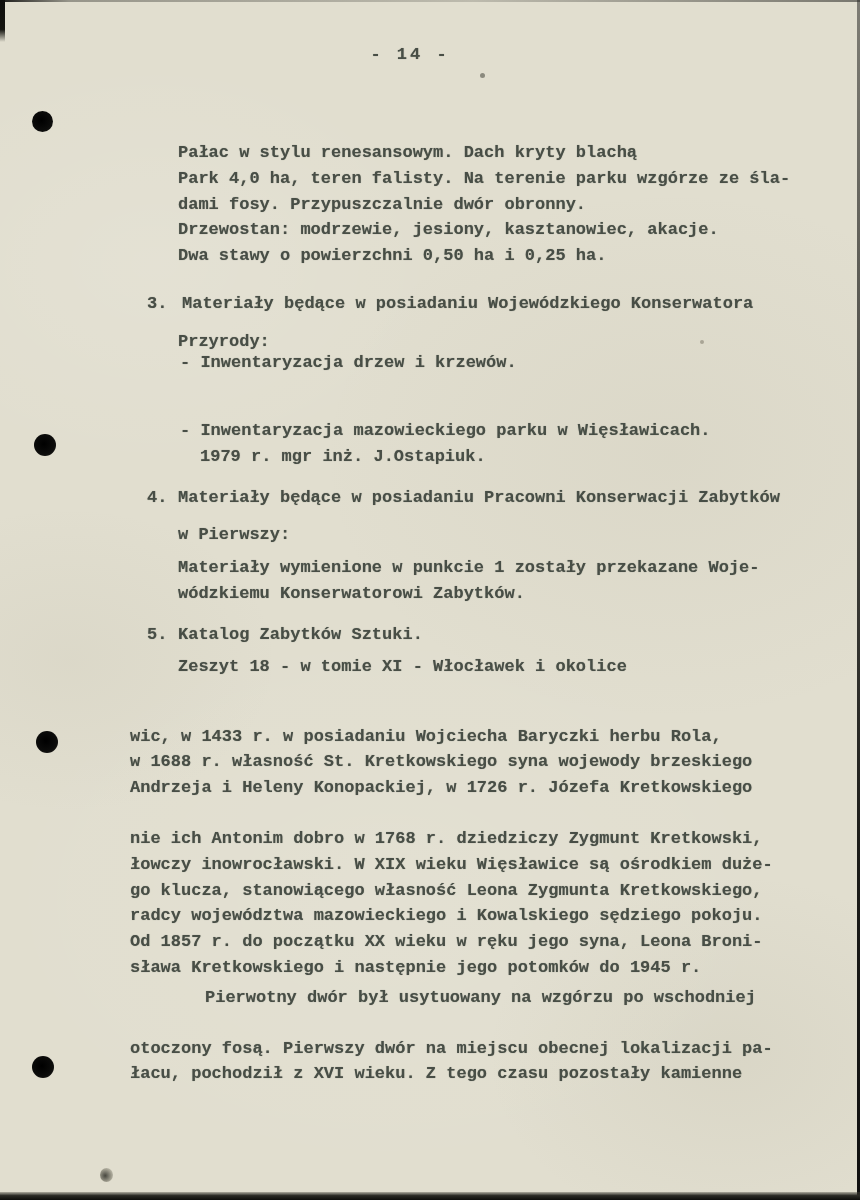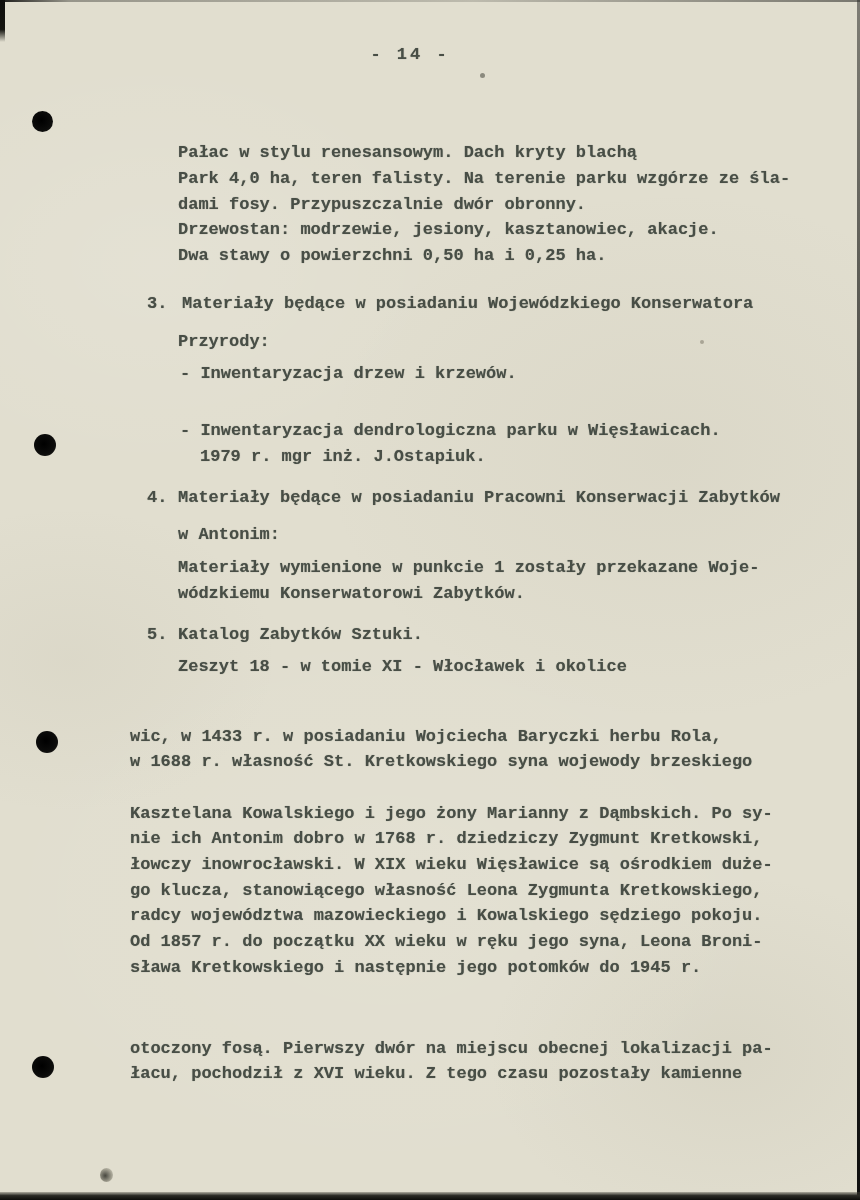--- a/index.html
+++ b/index.html
@@ -53,44 +53,45 @@
 
   <div class="tl" style="left:178px;top:142px">Pałac w stylu renesansowym. Dach kryty blachą</div>
   <div class="tl" style="left:178px;top:168px">Park 4,0 ha, teren falisty. Na terenie parku wzgórze ze śla-</div>
   <div class="tl" style="left:178px;top:194px">dami fosy. Przypuszczalnie dwór obronny.</div>
   <div class="tl" style="left:178px;top:219px">Drzewostan: modrzewie, jesiony, kasztanowiec, akacje.</div>
   <div class="tl" style="left:178px;top:245px">Dwa stawy o powierzchni 0,50 ha i 0,25 ha.</div>
 
   <div class="tl" style="left:147px;top:293px">3.</div>
   <div class="tl" style="left:182px;top:293px">Materiały będące w posiadaniu Wojewódzkiego Konserwatora</div>
   <div class="tl" style="left:178px;top:331px">Przyrody:</div>
-  <div class="tl" style="left:180px;top:363px">- Inwentaryzacja drzew i krzewów.</div>
-  <div class="tl" style="left:180px;top:420px">- Inwentaryzacja dendrologiczna parku w Więsławicach.</div>
+  <div class="tl" style="left:180px;top:352px">- Inwentaryzacja drzew i krzewów.</div>
+  <div class="tl" style="left:180px;top:420px">- Inwentaryzacja mazowieckiego parku w Więsławicach.</div>
   <div class="tl" style="left:200px;top:446px">1979 r. mgr inż. J.Ostapiuk.</div>
 
   <div class="tl" style="left:147px;top:487px">4.</div>
   <div class="tl" style="left:178px;top:487px">Materiały będące w posiadaniu Pracowni Konserwacji Zabytków</div>
-  <div class="tl" style="left:178px;top:524px">w Antonim:</div>
+  <div class="tl" style="left:178px;top:524px">w Pierwszy:</div>
   <div class="tl" style="left:178px;top:557px">Materiały wymienione w punkcie 1 zostały przekazane Woje-</div>
   <div class="tl" style="left:178px;top:583px">wódzkiemu Konserwatorowi Zabytków.</div>
 
   <div class="tl" style="left:147px;top:624px">5.</div>
   <div class="tl" style="left:178px;top:624px">Katalog Zabytków Sztuki.</div>
   <div class="tl" style="left:178px;top:656px">Zeszyt 18 - w tomie XI - Włocławek i okolice</div>
 
   <div class="tl" style="left:130px;top:726px">wic, w 1433 r. w posiadaniu Wojciecha Baryczki herbu Rola,</div>
   <div class="tl" style="left:130px;top:751px">w 1688 r. własność St. Kretkowskiego syna wojewody brzeskiego</div>
-  <div class="tl" style="left:130px;top:803px">Kasztelana Kowalskiego i jego żony Marianny z Dąmbskich. Po sy-</div>
+  <div class="tl" style="left:130px;top:777px">Andrzeja i Heleny Konopackiej, w 1726 r. Józefa Kretkowskiego</div>
   <div class="tl" style="left:130px;top:828px">nie ich Antonim dobro w 1768 r. dziedziczy Zygmunt Kretkowski,</div>
   <div class="tl" style="left:130px;top:854px">łowczy inowrocławski. W XIX wieku Więsławice są ośrodkiem duże-</div>
   <div class="tl" style="left:130px;top:880px">go klucza, stanowiącego własność Leona Zygmunta Kretkowskiego,</div>
   <div class="tl" style="left:130px;top:905px">radcy województwa mazowieckiego i Kowalskiego sędziego pokoju.</div>
   <div class="tl" style="left:130px;top:931px">Od 1857 r. do początku XX wieku w ręku jego syna, Leona Broni-</div>
   <div class="tl" style="left:130px;top:957px">sława Kretkowskiego i następnie jego potomków do 1945 r.</div>
 
+  <div class="tl" style="left:205px;top:987px">Pierwotny dwór był usytuowany na wzgórzu po wschodniej</div>
   <div class="tl" style="left:130px;top:1038px">otoczony fosą. Pierwszy dwór na miejscu obecnej lokalizacji pa-</div>
   <div class="tl" style="left:130px;top:1063px">łacu, pochodził z XVI wieku. Z tego czasu pozostały kamienne</div>
 
   <div class="hole" style="left:32px;top:111px"></div>
   <div class="hole" style="left:34px;top:434px;width:22px;height:22px"></div>
   <div class="hole" style="left:36px;top:731px;width:22px;height:22px"></div>
   <div class="hole" style="left:32px;top:1056px;width:22px;height:22px"></div>
 
   <div class="edge-top"></div>
   <div class="edge-right"></div>

